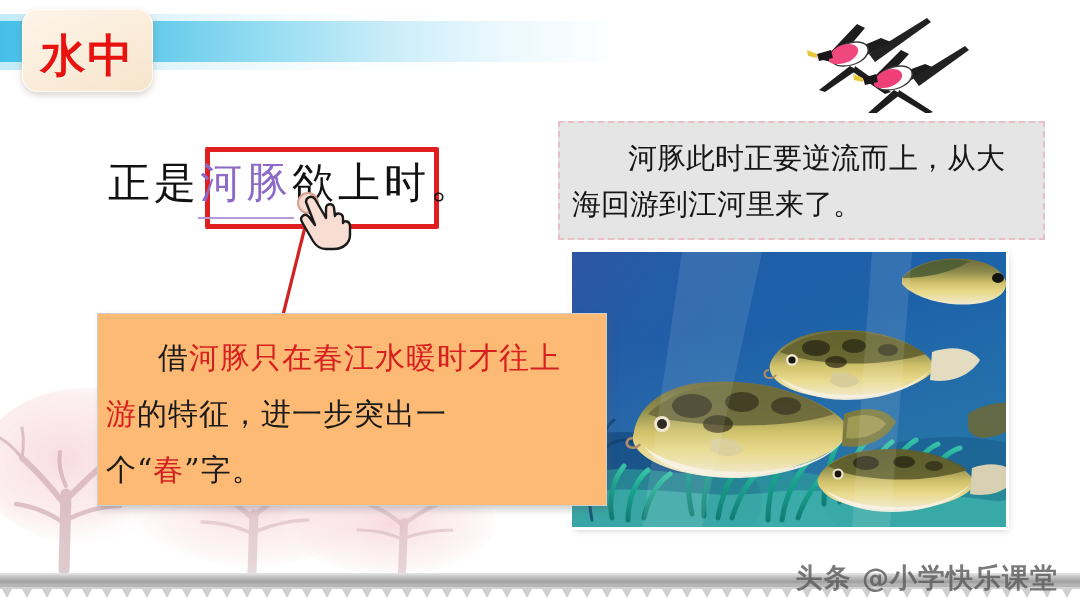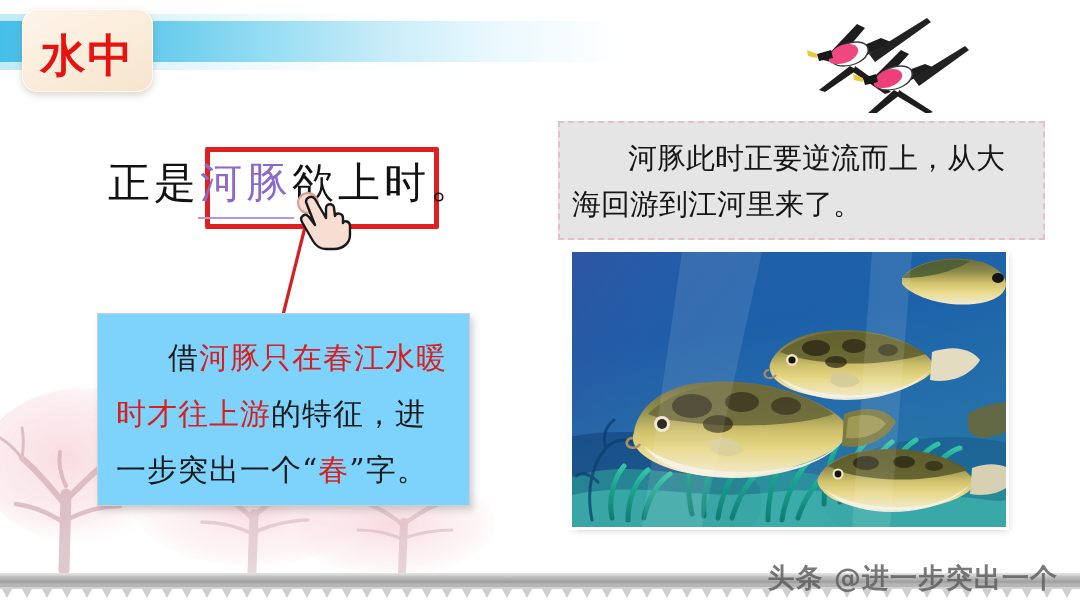--- a/index.html
+++ b/index.html
@@ -62,24 +62,24 @@
   }
 
   
   .hand{position:absolute;left:296px;top:192px;width:62px;height:60px;z-index:6;}
 
   
   .leader{position:absolute;left:255px;top:215px;width:80px;height:105px;z-index:2;}
 
   
   .callout{
-    position:absolute;left:97px;top:313px;width:373px;height:193px;
-    background:#7dd3fc;border:1px solid #cfcfcf;
+    position:absolute;left:97px;top:313px;width:510px;height:193px;
+    background:#fdba74;border:1px solid #cfcfcf;
     box-shadow:3px 4px 7px rgba(90,90,90,.28);
-    z-index:5;box-sizing:border-box;padding:16px 18px 0 18px;
+    z-index:5;box-sizing:border-box;padding:16px 18px 0 8px;
   }
   .callout-text{
     font-family:"DejaVu Serif","Liberation Serif",serif;
     font-size:30px;line-height:56px;color:#1a1a1a;
     text-indent:52px;letter-spacing:1px;
   }
   .callout-text .hl{color:#d81f1f;}
 
   
   .pinknote{
@@ -368,15 +368,15 @@
       </g>
       <g fill="#d2d2d2">
         <path d="M0 3 L1080 3 L1080 5 L0 5 Z"></path>
       </g>
       <g fill="#cccccc" opacity=".95">
         <path d="M2 5 h10 l-5 9 Z M22 5 h10 l-5 9 Z M42 5 h10 l-5 9 Z M62 5 h10 l-5 9 Z M82 5 h10 l-5 9 Z M102 5 h10 l-5 9 Z M122 5 h10 l-5 9 Z M142 5 h10 l-5 9 Z M162 5 h10 l-5 9 Z M182 5 h10 l-5 9 Z M202 5 h10 l-5 9 Z M222 5 h10 l-5 9 Z M242 5 h10 l-5 9 Z M262 5 h10 l-5 9 Z M282 5 h10 l-5 9 Z M302 5 h10 l-5 9 Z M322 5 h10 l-5 9 Z M342 5 h10 l-5 9 Z M362 5 h10 l-5 9 Z M382 5 h10 l-5 9 Z M402 5 h10 l-5 9 Z M422 5 h10 l-5 9 Z M442 5 h10 l-5 9 Z M462 5 h10 l-5 9 Z M482 5 h10 l-5 9 Z M502 5 h10 l-5 9 Z M522 5 h10 l-5 9 Z M542 5 h10 l-5 9 Z M562 5 h10 l-5 9 Z M582 5 h10 l-5 9 Z M602 5 h10 l-5 9 Z M622 5 h10 l-5 9 Z M642 5 h10 l-5 9 Z M662 5 h10 l-5 9 Z M682 5 h10 l-5 9 Z M702 5 h10 l-5 9 Z M722 5 h10 l-5 9 Z M742 5 h10 l-5 9 Z M762 5 h10 l-5 9 Z M782 5 h10 l-5 9 Z M802 5 h10 l-5 9 Z M822 5 h10 l-5 9 Z M842 5 h10 l-5 9 Z M862 5 h10 l-5 9 Z M882 5 h10 l-5 9 Z M902 5 h10 l-5 9 Z M922 5 h10 l-5 9 Z M942 5 h10 l-5 9 Z M962 5 h10 l-5 9 Z M982 5 h10 l-5 9 Z M1002 5 h10 l-5 9 Z M1022 5 h10 l-5 9 Z M1042 5 h10 l-5 9 Z M1062 5 h10 l-5 9 Z"></path>
       </g>
     </svg>
   </div>
 
-  <div class="watermark">头条 @进一步突出一个</div>
+  <div class="watermark">头条 @小学快乐课堂</div>
 
 </div>
 
 </body></html>

